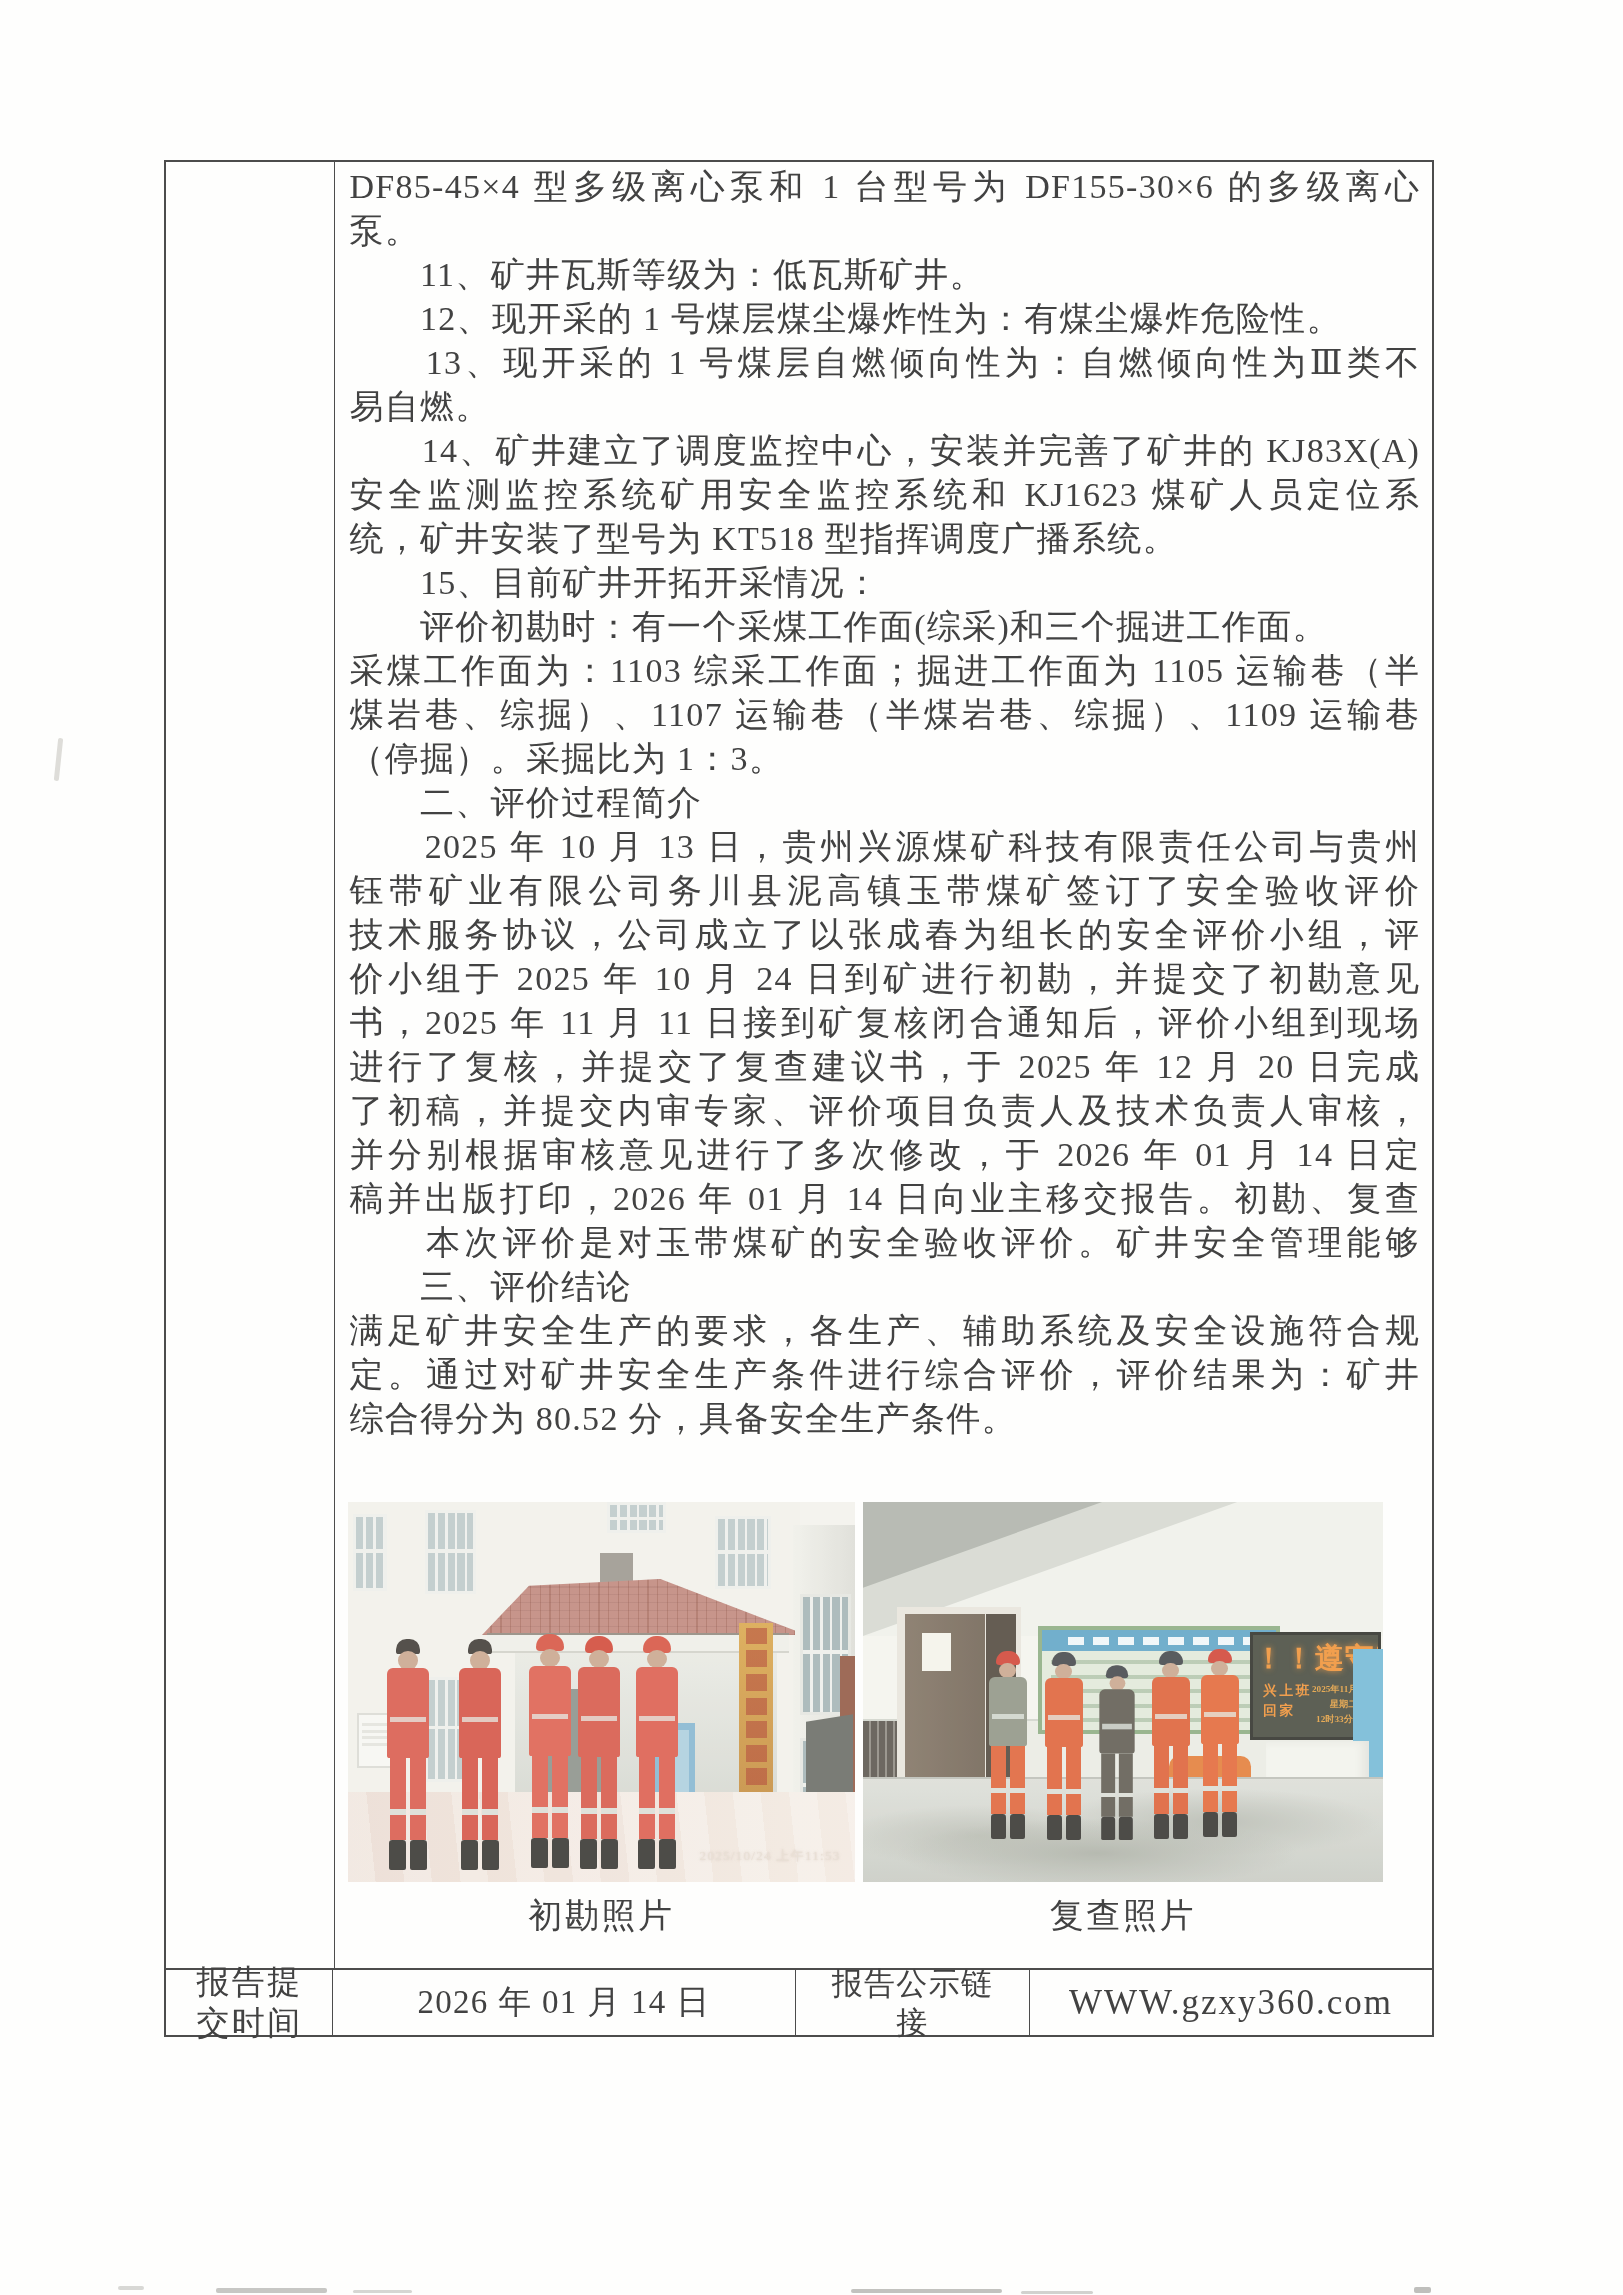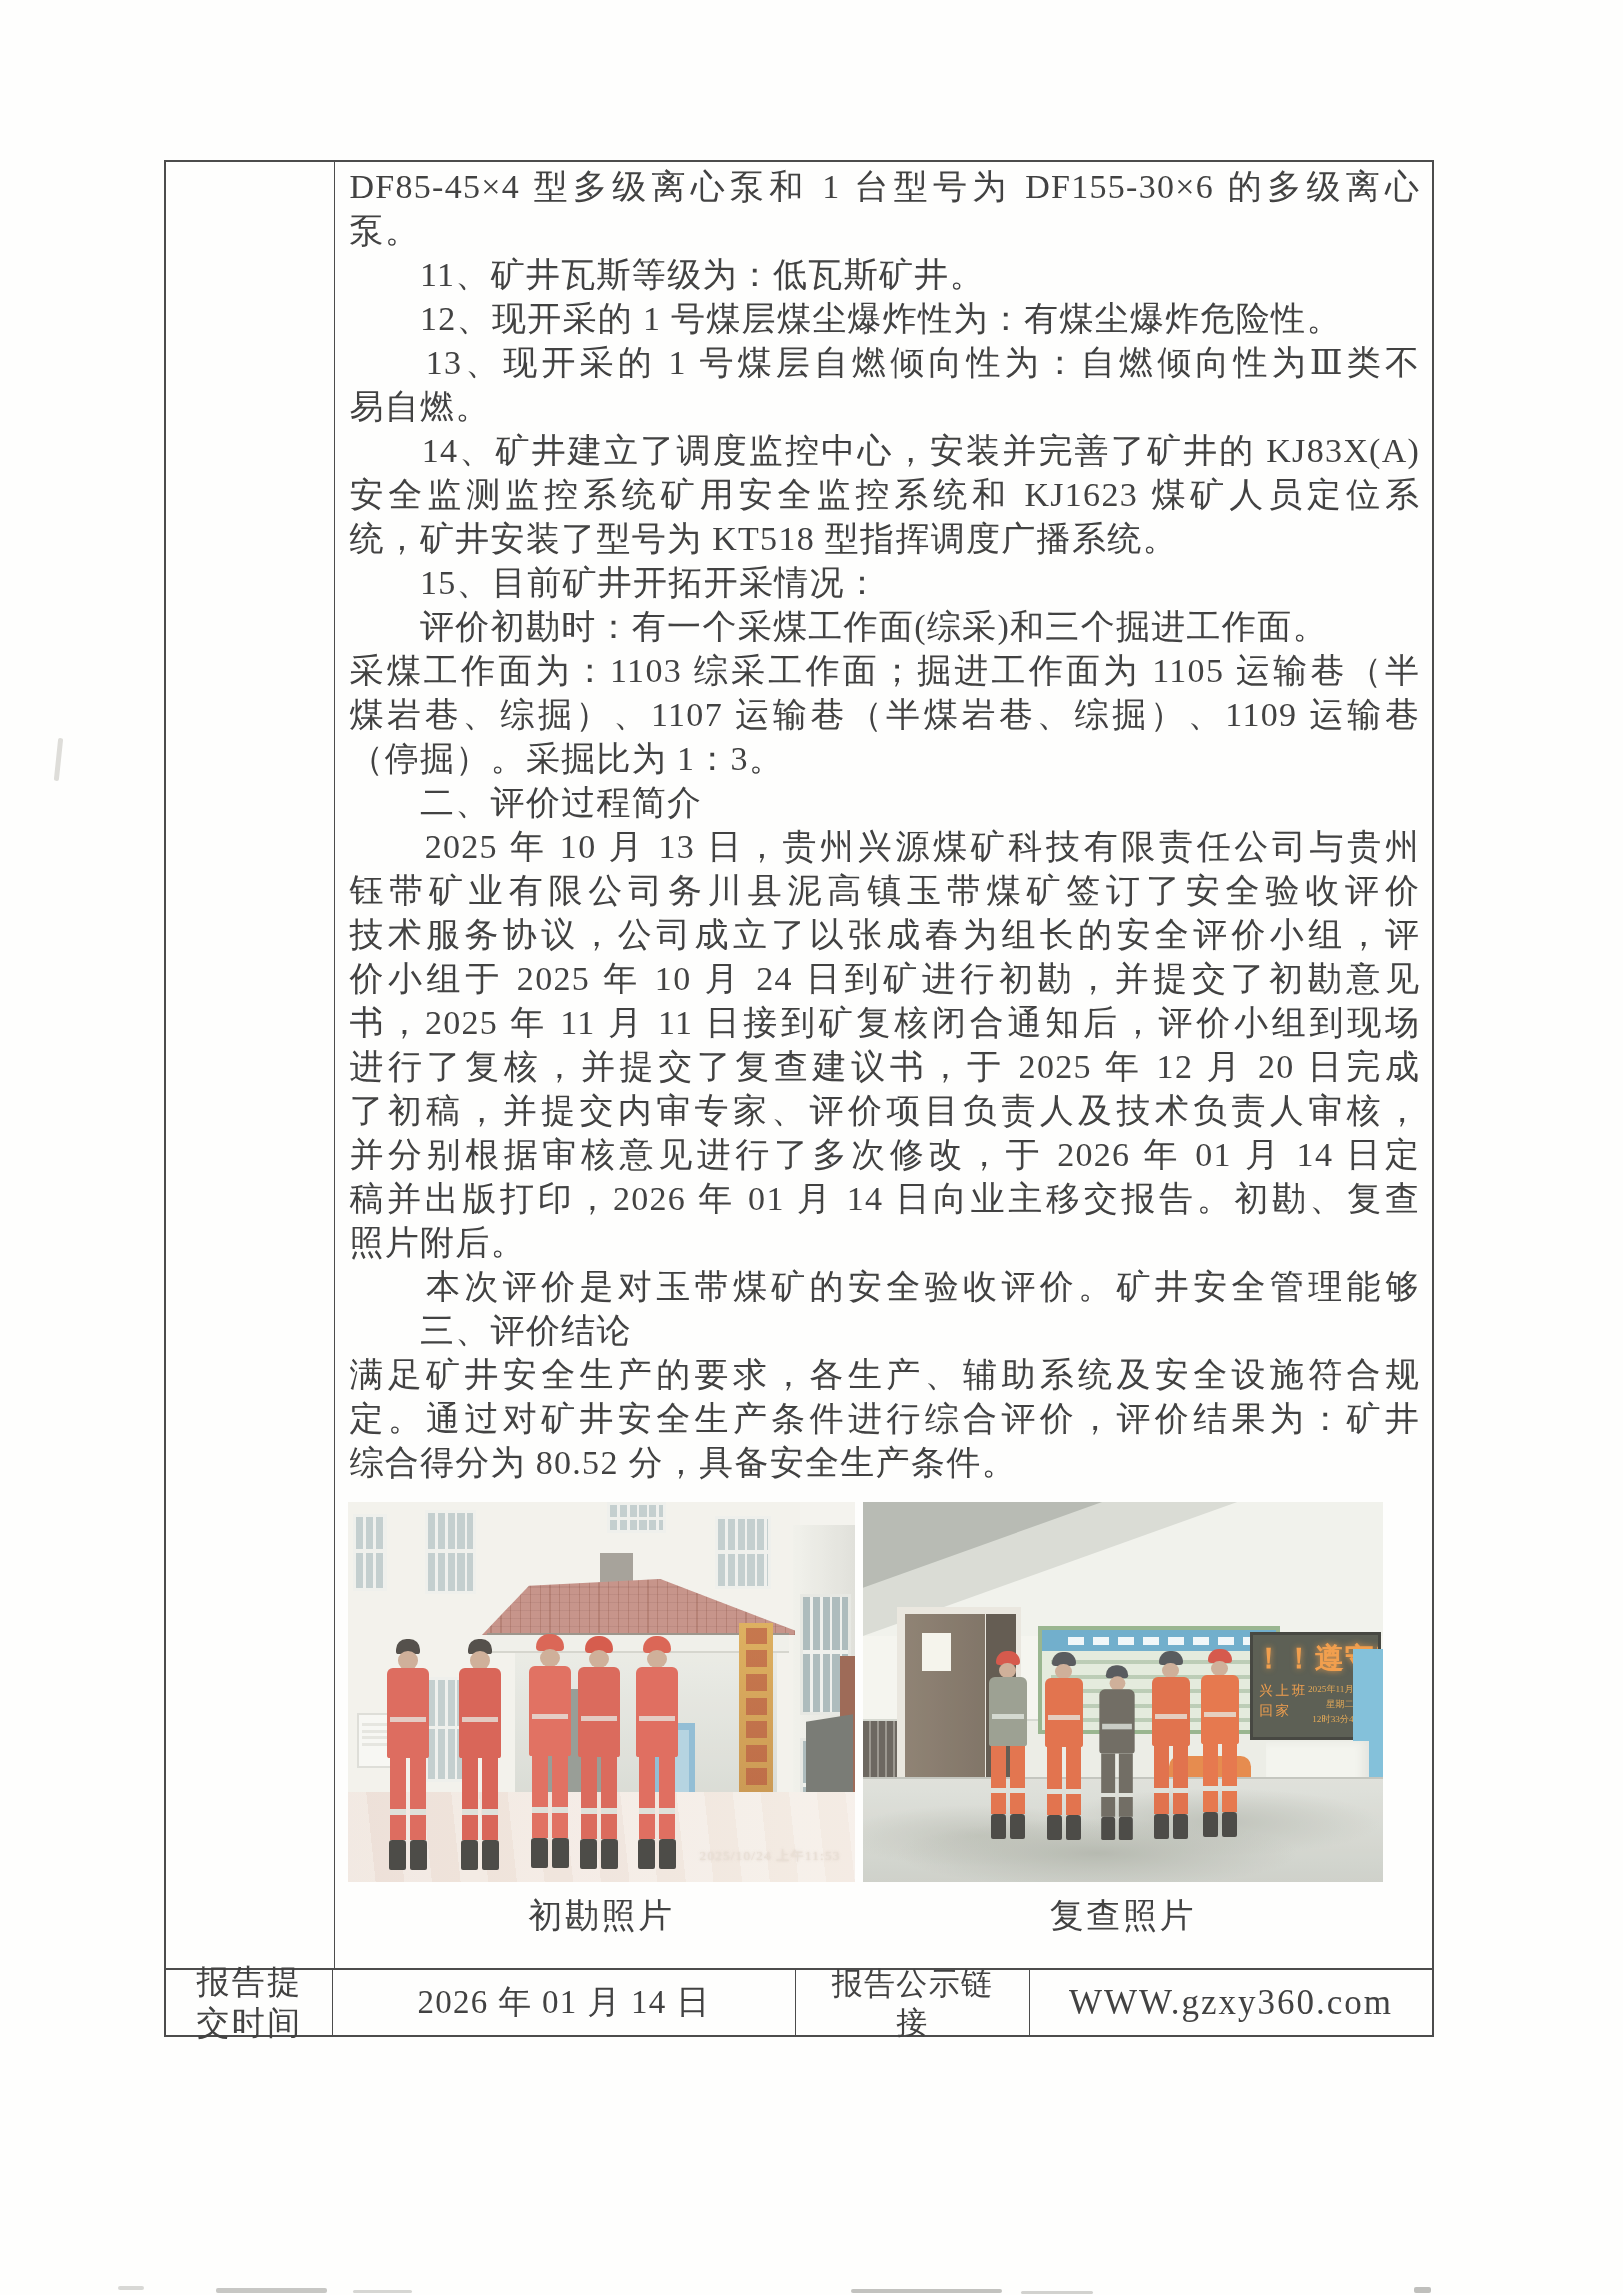--- a/index.html
+++ b/index.html
@@ -89,21 +89,21 @@
           border:4.6px solid #87a87d;box-sizing:border-box;}
   .gboard .strip{position:absolute;left:0;top:0;width:100%;height:21px;background:#58a0c4;}
   .gboard .strip::before{content:'';position:absolute;left:26px;right:26px;top:6.5px;height:8.5px;
           background:repeating-linear-gradient(90deg,rgba(255,255,255,.9) 0 15.7px,transparent 15.7px 25px);}
   .gboard .rows{position:absolute;left:9.2px;right:9.2px;top:30px;bottom:7.9px;
           background:repeating-linear-gradient(0deg,rgba(130,160,125,.5) 0 3.9px,transparent 3.9px 14.4px);}
   .led{position:absolute;left:387px;top:130px;width:131px;height:108px;background:#3e4236;
        border:3.3px solid #24261f;box-sizing:border-box;overflow:hidden;color:#ef8d2e;}
   .led-title{font-size:29px;font-weight:bold;letter-spacing:1.3px;white-space:nowrap;
              text-shadow:0 0 5.9px rgba(239,141,46,.85);margin:3.9px 0 1.3px 1.3px;}
-  .led-bottom{display:flex;justify-content:center;}
+  .led-bottom{display:flex;justify-content:flex-end;font-weight:bold;}
   .led-left{font-size:13.7px;letter-spacing:2.6px;margin-left:2.6px;}
   .led-left div{margin:2px 0;}
   .led-right{font-size:9.2px;color:#e09a39;text-align:center;margin:1.3px 2.6px 0 0;}
   .led-right div{margin:2px 0;}
   .bluep{position:absolute;left:490px;top:147px;width:30px;height:157px;background:#6db5d4;}
   .counter{position:absolute;left:403px;top:239px;width:103px;height:97px;background:#f1f2ec;
            box-shadow:inset -6.5px 0 9.2px rgba(0,0,0,.07);}
   .bin{position:absolute;left:306px;top:254px;width:82px;height:106px;}
   .bin::before{content:'';position:absolute;left:0;top:0;width:100%;height:29px;background:#e2772f;
            border-radius:10.5px 10.5px 2.6px 2.6px;}
@@ -194,21 +194,20 @@
           <div class="tline">　　二、评价过程简介</div>
           <div class="tline just">　　2025 年 10 月 13 日，贵州兴源煤矿科技有限责任公司与贵州</div>
           <div class="tline just">钰带矿业有限公司务川县泥高镇玉带煤矿签订了安全验收评价</div>
           <div class="tline just">技术服务协议，公司成立了以张成春为组长的安全评价小组，评</div>
           <div class="tline just">价小组于 2025 年 10 月 24 日到矿进行初勘，并提交了初勘意见</div>
           <div class="tline just">书，2025 年 11 月 11 日接到矿复核闭合通知后，评价小组到现场</div>
           <div class="tline just">进行了复核，并提交了复查建议书，于 2025 年 12 月 20 日完成</div>
           <div class="tline just">了初稿，并提交内审专家、评价项目负责人及技术负责人审核，</div>
           <div class="tline just">并分别根据审核意见进行了多次修改，于 2026 年 01 月 14 日定</div>
           <div class="tline just">稿并出版打印，2026 年 01 月 14 日向业主移交报告。初勘、复查</div>
-          <div class="tline">照片附后。</div>
           <div class="tline just">　　本次评价是对玉带煤矿的安全验收评价。矿井安全管理能够</div>
           <div class="tline">　　三、评价结论</div>
           <div class="tline just">满足矿井安全生产的要求，各生产、辅助系统及安全设施符合规</div>
           <div class="tline just">定。通过对矿井安全生产条件进行综合评价，评价结果为：矿井</div>
           <div class="tline">综合得分为 80.52 分，具备安全生产条件。</div>
         </div>
 
         <div class="photos">
 
           <div class="photo photo-left">

